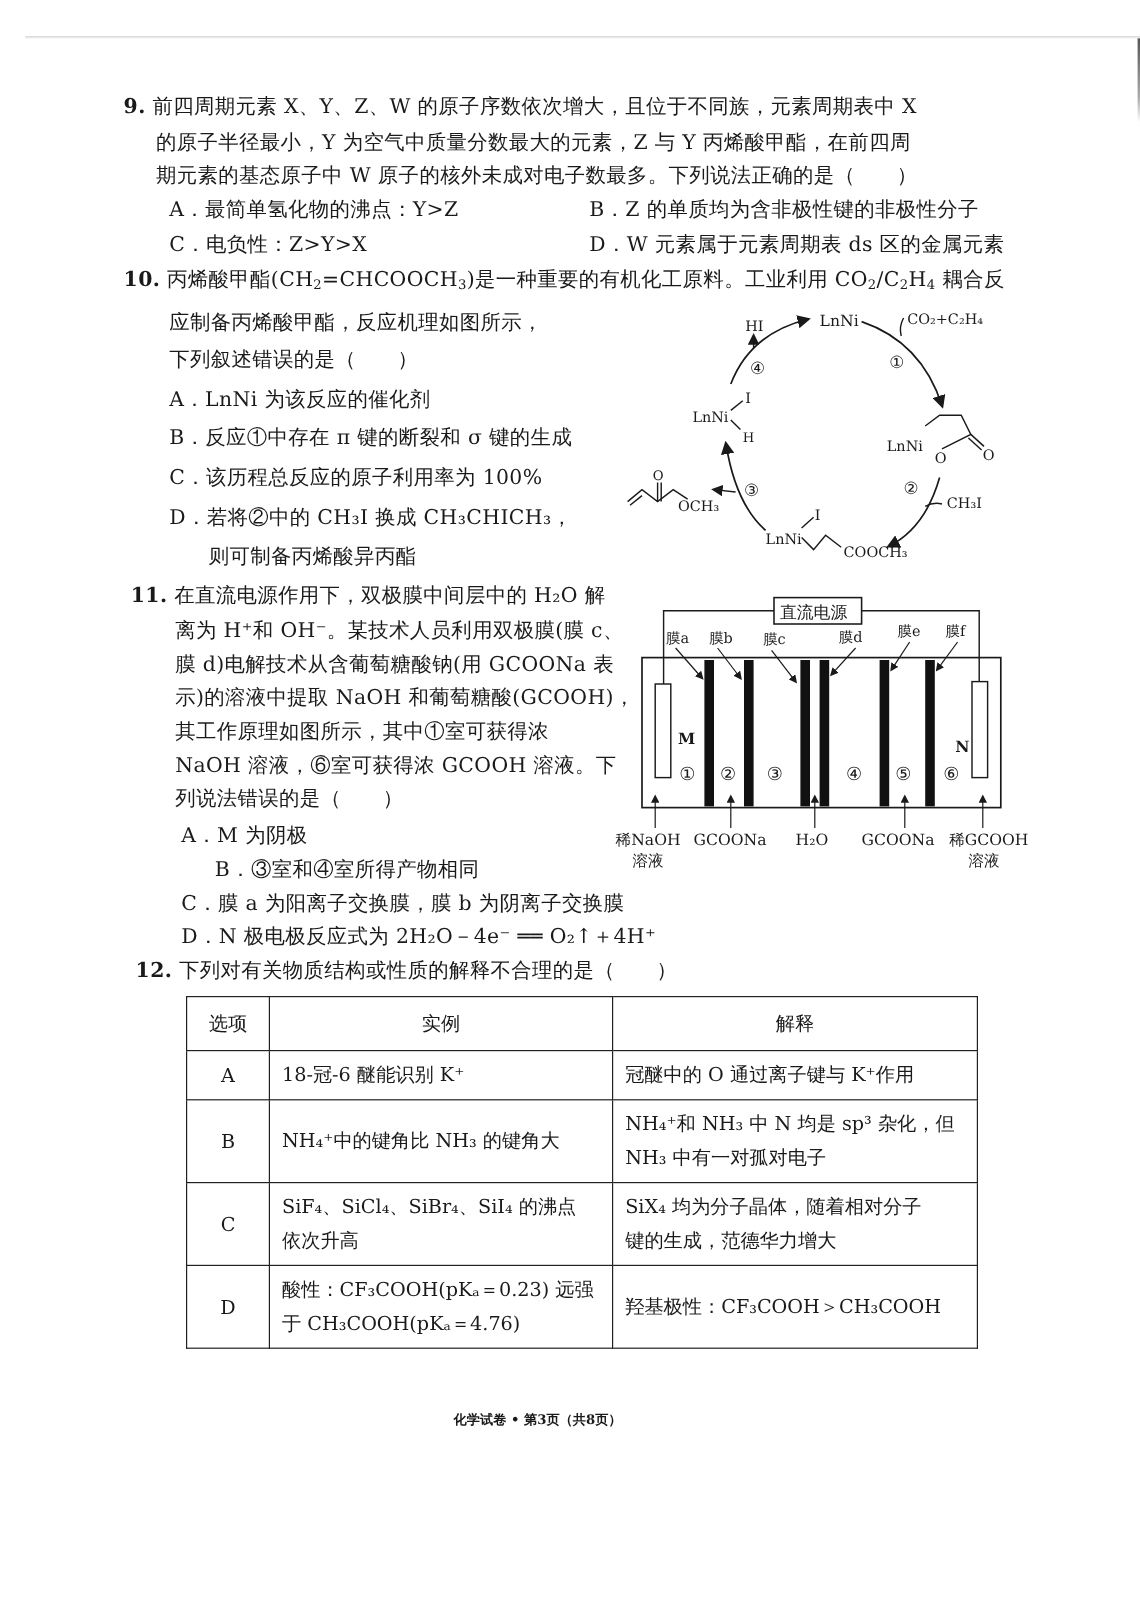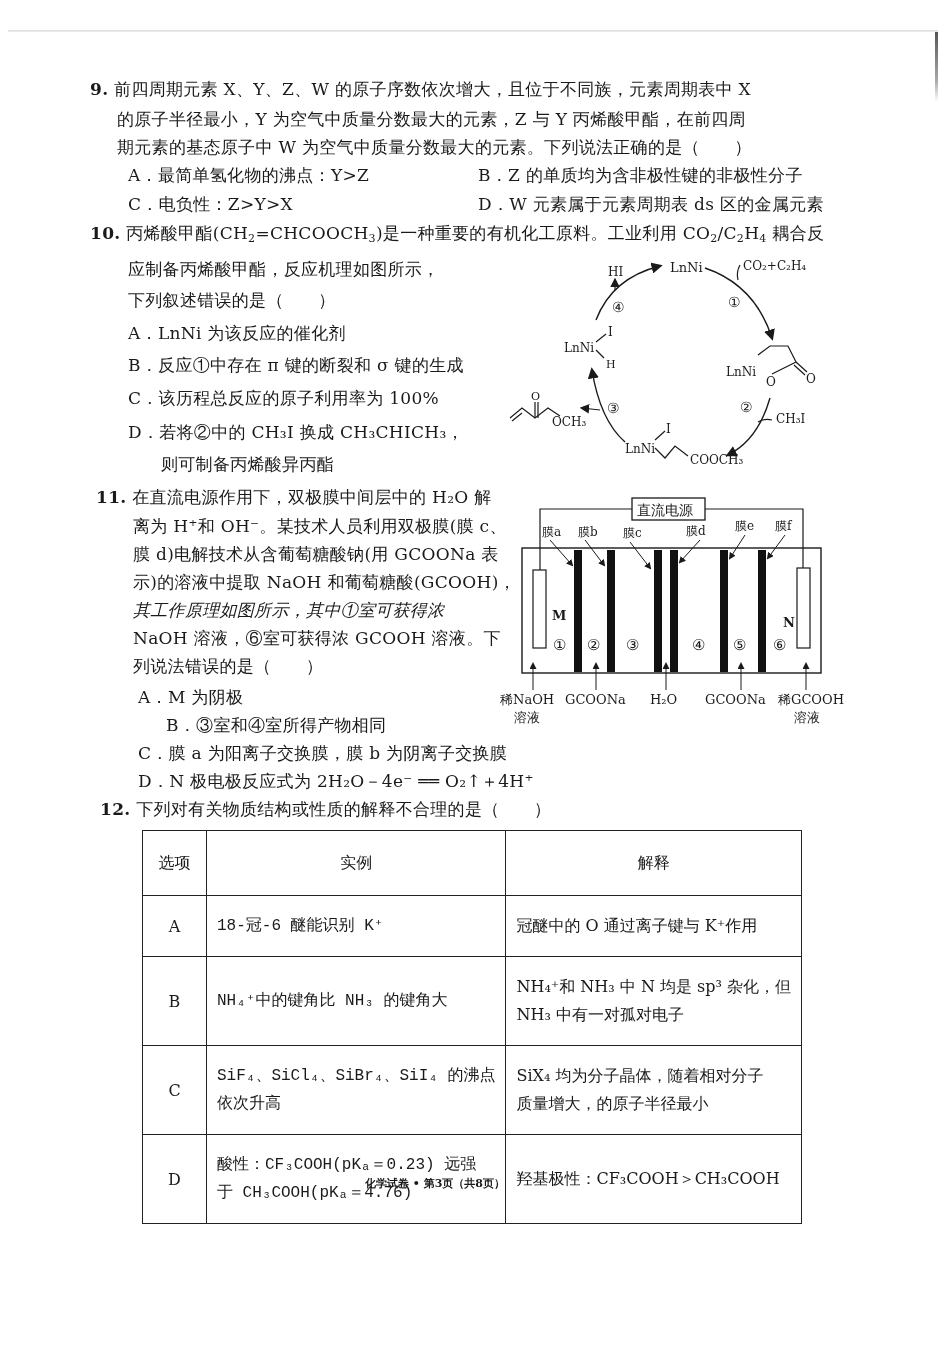--- a/index.html
+++ b/index.html
@@ -2,33 +2,33 @@
 <html><head>
 <meta charset="utf-8">
 <style>
   html, body { margin: 0; padding: 0; background: #ffffff; }
   body { width: 950px; height: 1345px; position: relative; overflow: hidden;
          font-family: "DejaVu Serif", "Liberation Serif", serif; color: #1a1a1a; }
   .topline { position: absolute; left: 8px; top: 30px; width: 930px; height: 2px;
              background: linear-gradient(#d8d8d8, #f0f0f0); }
   .rightbar { position: absolute; left: 935px; top: 32px; width: 3px; height: 70px;
               background: linear-gradient(#555, #aaa 70%, #fff); }
-  .page { position: absolute; left: 0; top: 0; width: 902px; height: 1345px; }
+  .page { position: absolute; left: 13px; top: 0; width: 902px; height: 1345px; }
   .line { position: absolute; font-size: 17px; line-height: 22px; white-space: nowrap;
           letter-spacing: 0.3px; }
   .qnum { font-weight: bold; }
   sub { font-size: 11px; vertical-align: -3px; line-height: 0; }
 
   
   .tbl { position: absolute; left: 142px; top: 830px; width: 660px; border-collapse: collapse;
          font-size: 16px; }
-  .tbl td, .tbl th { border: 1.6px solid #222; padding: 16px 10px; font-weight: normal; vertical-align: middle; }
+  .tbl td, .tbl th { border: 1.6px solid #222; padding: 6px 10px; font-weight: normal; vertical-align: middle; }
   .tbl th { height: 32px; text-align: center; }
   .tbl td.opt { text-align: center; width: 48px; }
-  .tbl td.ex { width: 265px; font-family: Liberation Mono, monospace; }
+  .tbl td.ex { width: 265px; }
   .tbl .h-a { height: 32px; }
   .tbl .h-b { height: 64px; }
   .tbl .h-c { height: 60px; }
   .tbl .h-d { height: 60px; }
   .cell-lines div { line-height: 28px; white-space: nowrap; }
 
   .footer { position: absolute; left: 365px; top: 1176px; font-size: 11px; font-weight: bold; }
 
   svg text { font-family: "DejaVu Serif", "Liberation Serif", serif; fill: #1a1a1a; }
 </style>
@@ -38,21 +38,21 @@
 <div class="page">
   <div class="topline"></div>
   <div class="rightbar"></div>
 
   <div>
     <div class="line" style="left:90px; top:78px;">
       <span class="qnum">9.</span>
       <span>前四周期元素 X、Y、Z、W 的原子序数依次增大，且位于不同族，元素周期表中 X</span>
     </div>
     <div class="line" style="left:117px; top:108px;">的原子半径最小，Y 为空气中质量分数最大的元素，Z 与 Y 丙烯酸甲酯，在前四周</div>
-    <div class="line" style="left:117px; top:136px;">期元素的基态原子中 W 为空气中质量分数最大的元素。下列说法正确的是（　　）</div>
+    <div class="line" style="left:117px; top:136px;">期元素的基态原子中 W 原子的核外未成对电子数最多。下列说法正确的是（　　）</div>
     <div class="line" style="left:128px; top:164px;">A．最简单氢化物的沸点：Y&gt;Z</div>
     <div class="line" style="left:478px; top:164px;">B．Z 的单质均为含非极性键的非极性分子</div>
     <div class="line" style="left:128px; top:193px;">C．电负性：Z&gt;Y&gt;X</div>
     <div class="line" style="left:478px; top:193px;">D．W 元素属于元素周期表 ds 区的金属元素</div>
   </div>
 
   <div>
     <div class="line" style="left:90px; top:222px;">
       <span class="qnum">10.</span>
       <span>丙烯酸甲酯(CH</span><sub>2</sub><span>=CHCOOCH</span><sub>3</sub><span>)是一种重要的有机化工原料。工业利用 CO</span><sub>2</sub>/C<sub>2</sub>H<sub>4</sub>
@@ -123,21 +123,21 @@
   </div>
 
   <div>
     <div class="line" style="left:96px; top:486px;">
       <span class="qnum">11.</span>
       <span>在直流电源作用下，双极膜中间层中的 H₂O 解</span>
     </div>
     <div class="line" style="left:133px; top:515px;">离为 H⁺和 OH⁻。某技术人员利用双极膜(膜 c、</div>
     <div class="line" style="left:133px; top:543px;">膜 d)电解技术从含葡萄糖酸钠(用 GCOONa 表</div>
     <div class="line" style="left:133px; top:571px;">示)的溶液中提取 NaOH 和葡萄糖酸(GCOOH)，</div>
-    <div class="line" style="left:133px; top:599px;font-style:italic;">其工作原理如图所示，其中①室可获得浓</div>
+    <div class="line" style="left:133px; top:599px;">其工作原理如图所示，其中①室可获得浓</div>
     <div class="line" style="left:133px; top:627px;">NaOH 溶液，⑥室可获得浓 GCOOH 溶液。下</div>
     <div class="line" style="left:133px; top:655px;">列说法错误的是（　　）</div>
     <div class="line" style="left:138px; top:686px;">A．M 为阴极</div>
     <div class="line" style="left:138px; top:714px;margin-left:28px;">B．③室和④室所得产物相同</div>
     <div class="line" style="left:138px; top:742px;">C．膜 a 为阳离子交换膜，膜 b 为阴离子交换膜</div>
     <div class="line" style="left:138px; top:770px;">D．N 极电极反应式为 2H₂O－4e⁻ ══ O₂↑＋4H⁺</div>
 
     <svg style="position:absolute; left:490px; top:490px;" width="370" height="245" viewBox="0 0 370 245">
       <defs>
         <marker id="ah2" markerWidth="7" markerHeight="7" refX="5" refY="3.5" orient="auto">
@@ -235,21 +235,21 @@
         </td>
       </tr>
       <tr class="h-c">
         <td class="opt">C</td>
         <td class="ex cell-lines">
           <div>SiF₄、SiCl₄、SiBr₄、SiI₄ 的沸点</div>
           <div>依次升高</div>
         </td>
         <td class="cell-lines">
           <div>SiX₄ 均为分子晶体，随着相对分子</div>
-          <div>质量增大，的原子半径最小</div>
+          <div>键的生成，范德华力增大</div>
         </td>
       </tr>
       <tr class="h-d">
         <td class="opt">D</td>
         <td class="ex cell-lines">
           <div>酸性：CF₃COOH(pKₐ＝0.23) 远强</div>
           <div>于 CH₃COOH(pKₐ＝4.76)</div>
         </td>
         <td class="cell-lines">
               <div>羟基极性：CF₃COOH＞CH₃COOH</div>

